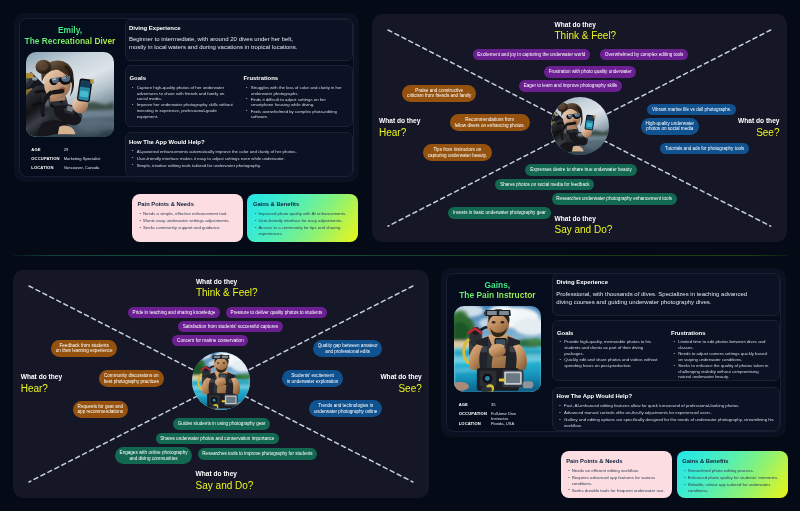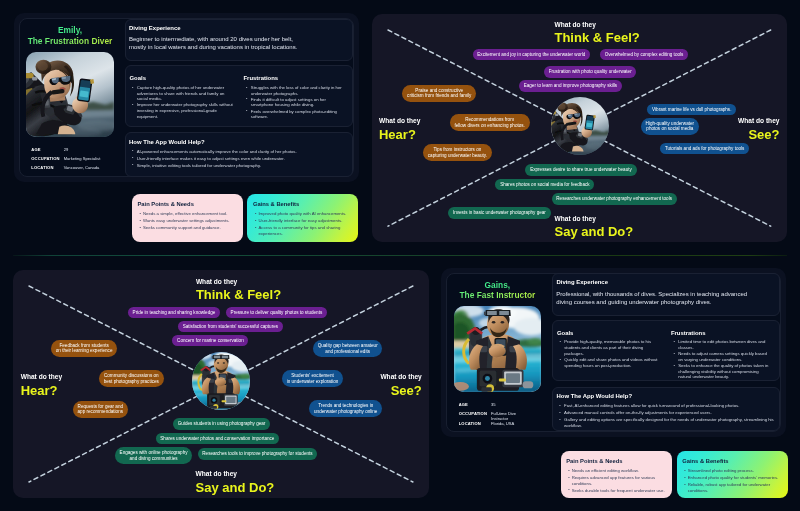--- a/index.html
+++ b/index.html
@@ -44,40 +44,40 @@
       font-size:4.3px; padding-left:3.5px;}
   .pg-card li:before { content:"\2022"; position:absolute; left:0px; top:-0.3px; font-size:4px; }
   .pain { background:#fbdde2; }
   .gain { background:linear-gradient(125deg,#25e5e9 0%,#36ebd4 20%,#58efb0 42%,#8cf274 66%,#c7f43c 86%,#e6f613 100%); }
 
   
   .emap { position:absolute; background:#151626; border-radius:10px; overflow:hidden; }
   .emap > svg.diag { position:absolute; left:0; top:0; }
   .q-label { position:absolute; }
   .q-label .t1 { color:#ffffff; font-weight:bold; display:block; font-size:6.6px; line-height:1.42; white-space:nowrap;}
-  .q-label .t2 { color:#e9f51c; font-weight:bold; display:block; font-size:13px; line-height:1.42; white-space:nowrap;}
+  .q-label .t2 { color:#e9f51c; font-weight:normal; display:block; font-size:10px; line-height:1.42; white-space:nowrap;}
   .pill { position:absolute; border-radius:999px; color:#ffffff; text-align:center;
       display:inline-flex; align-items:center; justify-content:center; line-height:1.2; font-size:4.6px;
       padding:2.95px 4.7px; white-space:pre; }
   .pill.think { background:#6b1f91; }
   .pill.hear  { background:#95520e; }
   .pill.see   { background:#10518f; }
   .pill.say   { background:#126850; }
   .avatar { position:absolute; border-radius:50%; overflow:hidden; }
   .divider { position:absolute; height:1px; }
 </style>
 </head>
 <body>
 
 <div class="board">
 <div class="persona" style="left:13.9px;top:12.9px;width:345px;height:169.3px;">
  <div class="persona-inner"></div>
  <div class="p-name" style="left:-0.4px;top:12.4px;width:113px;">
    <span class="l1">Emily,</span>
-   <span class="l2">The Frustration Diver</span>
+   <span class="l2">The Recreational Diver</span>
  </div>
  <div class="p-photo" style="left:12.4px;top:38.9px;width:87.6px;height:85.3px;border-radius:10px;"><svg width="88" height="87" viewBox="0 0 100 100" preserveAspectRatio="xMidYMid slice">
  <defs>
   <linearGradient id="skye1" x1="0.15" y1="0" x2="0.6" y2="1">
    <stop offset="0" stop-color="#93aab9"></stop>
               <stop offset="0.22" stop-color="#c6d2da"></stop>
    <stop offset="0.45" stop-color="#dde4e9"></stop>
               <stop offset="0.62" stop-color="#b4c2cc"></stop>
    <stop offset="0.78" stop-color="#7d919e"></stop>
               <stop offset="1" stop-color="#465b69"></stop>
@@ -529,21 +529,21 @@
 <div class="pill say" style="left:159.9px;top:148.6px;">Guides students in using photography gear</div>
 <div class="pill say" style="left:142.4px;top:163.2px;">Shares underwater photos and conservation importance</div>
 <div class="pill say" style="left:101.7px;top:177.8px;">Engages with online photography
 and diving communities</div>
 <div class="pill say" style="left:184.4px;top:178.6px;">Researches tools to improve photography for students</div>
 </div>
 <div class="persona" style="left:441.3px;top:267.5px;width:345px;height:169.3px;">
  <div class="persona-inner"></div>
  <div class="p-name" style="left:-0.4px;top:12.4px;width:113px;">
    <span class="l1">Gains,</span>
-   <span class="l2">The Fast Instructor</span>
+   <span class="l2">The Pain Instructor</span>
  </div>
  <div class="p-photo" style="left:12.4px;top:38.9px;width:87.6px;height:85.3px;border-radius:10px;"><svg width="88" height="87" viewBox="0 0 100 100" preserveAspectRatio="xMidYMid slice">
  <defs>
   <linearGradient id="askye2" x1="0" y1="0" x2="0.1" y2="1">
    <stop offset="0" stop-color="#3f7cb2"></stop>
               <stop offset="0.4" stop-color="#7fb0d2"></stop>
    <stop offset="0.75" stop-color="#bdd8e6"></stop>
               <stop offset="1" stop-color="#dcebf0"></stop>
   </linearGradient>
   <linearGradient id="awatere2" x1="0" y1="0" x2="0.15" y2="1">

